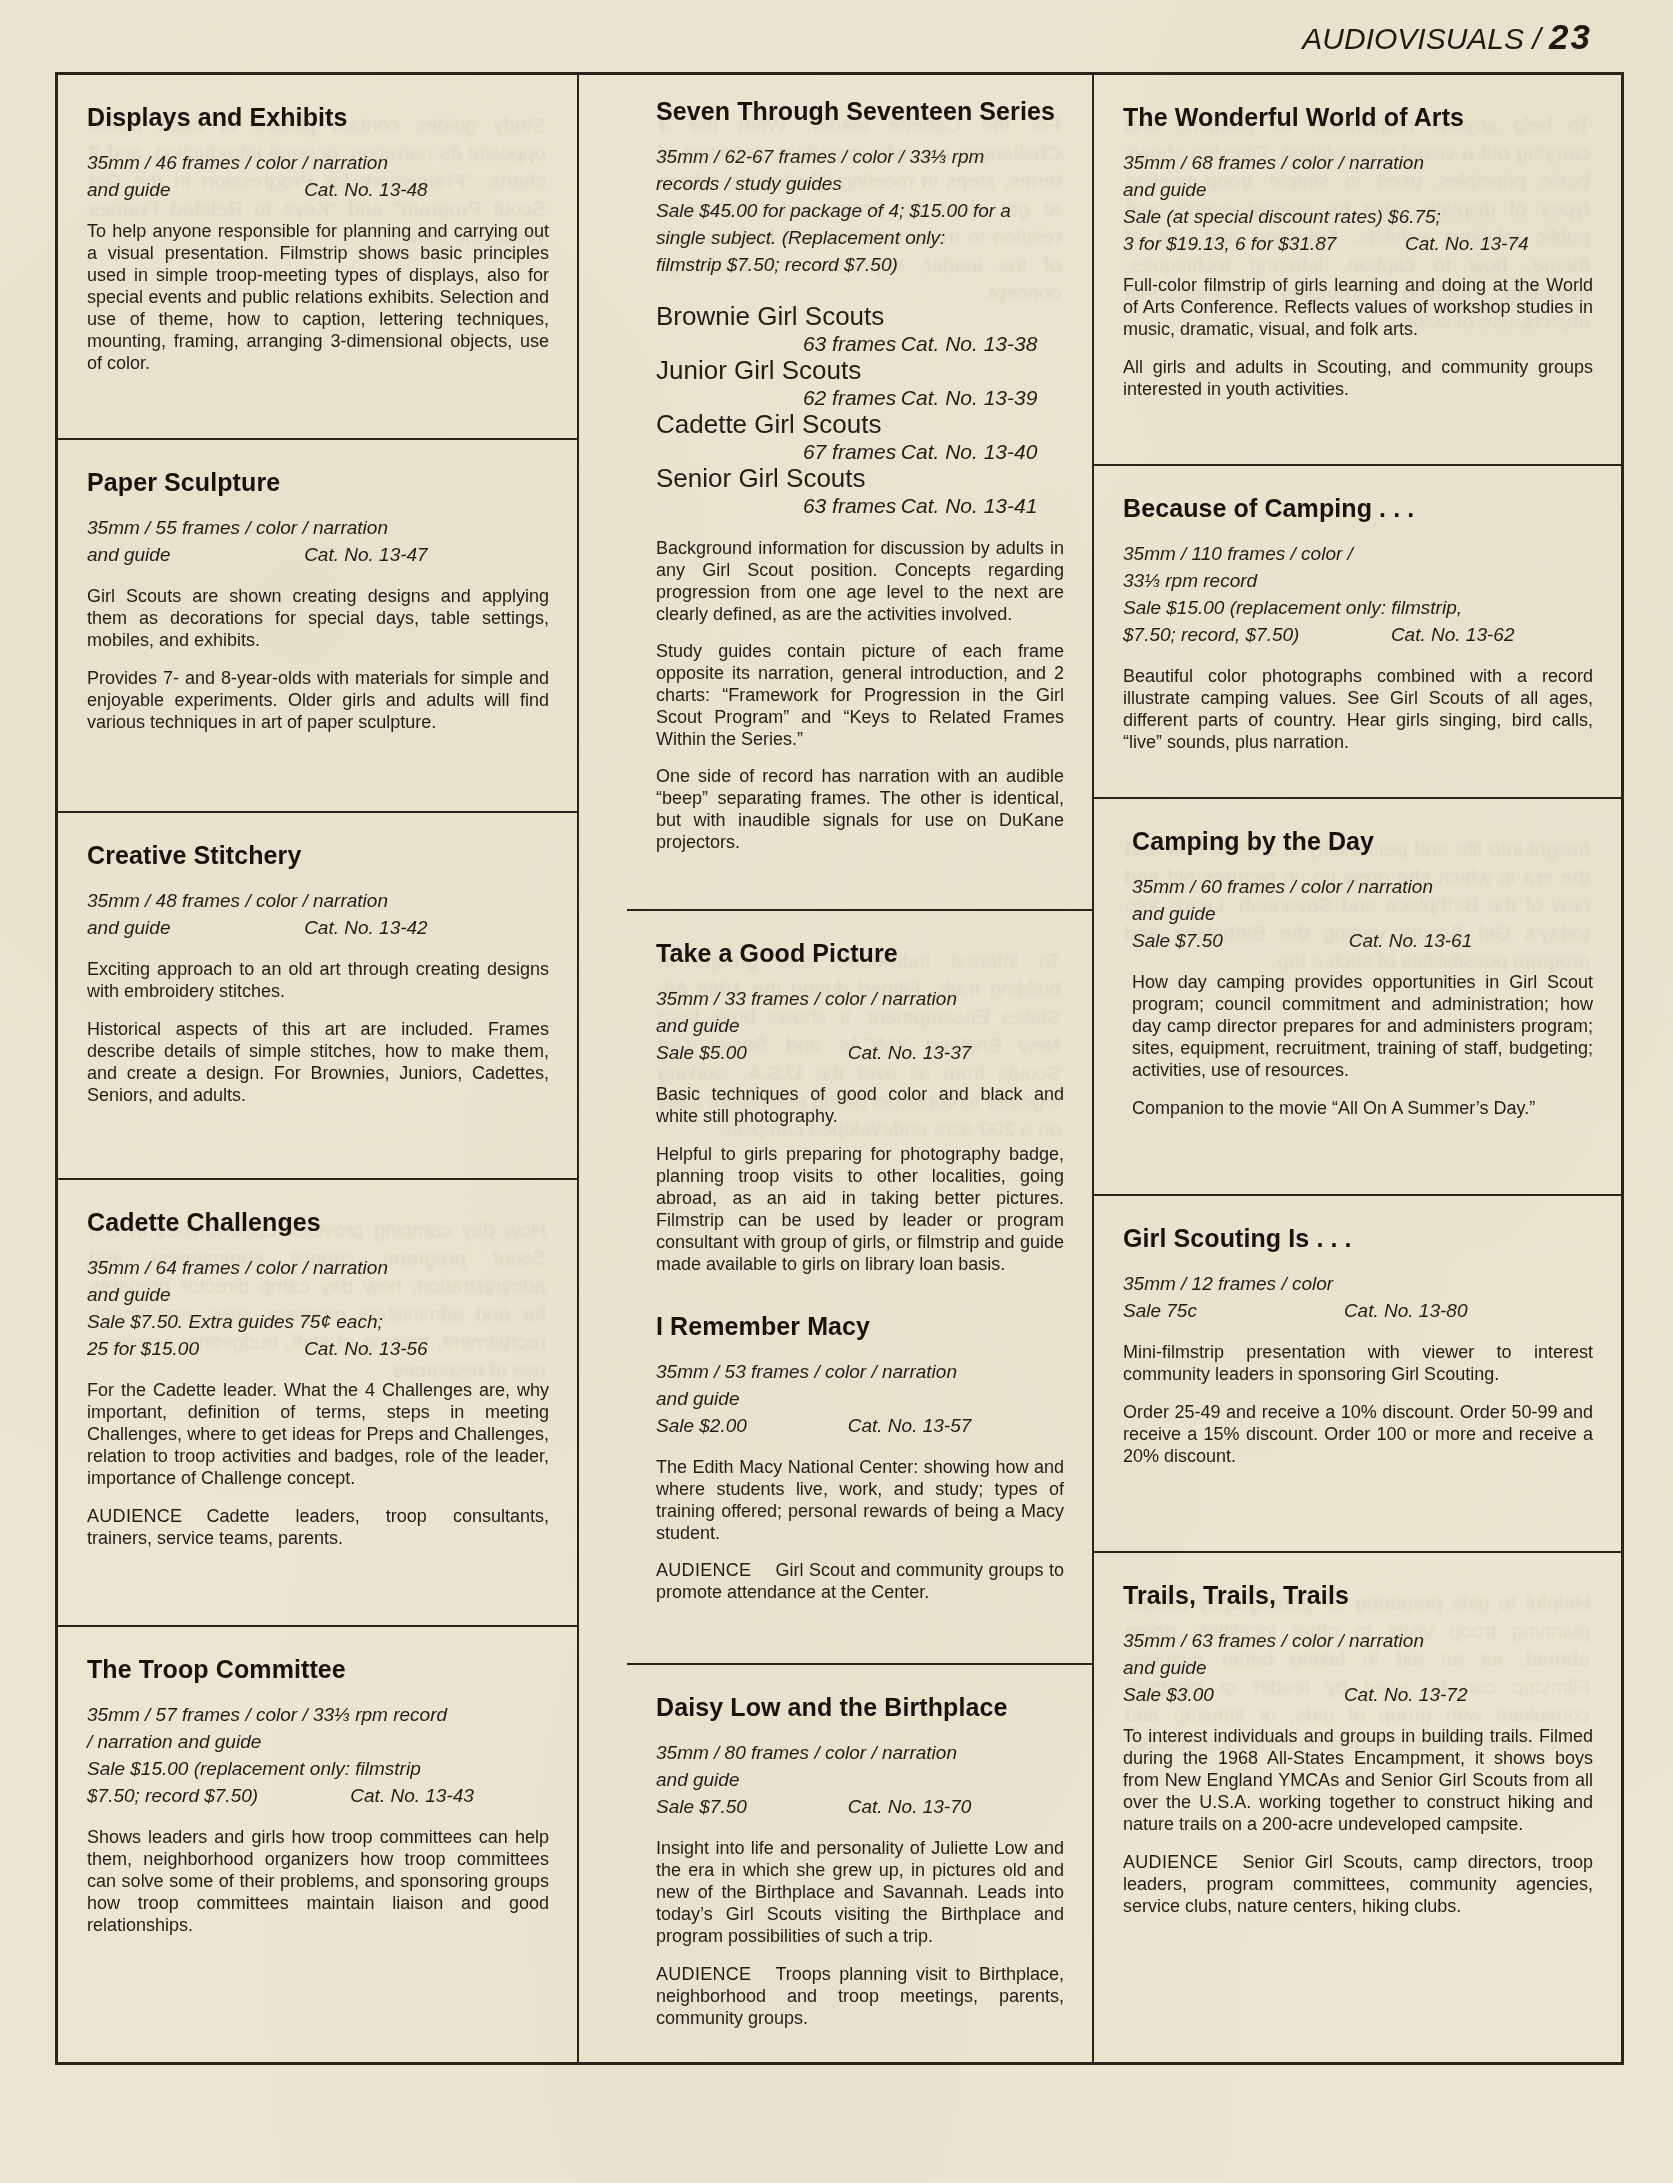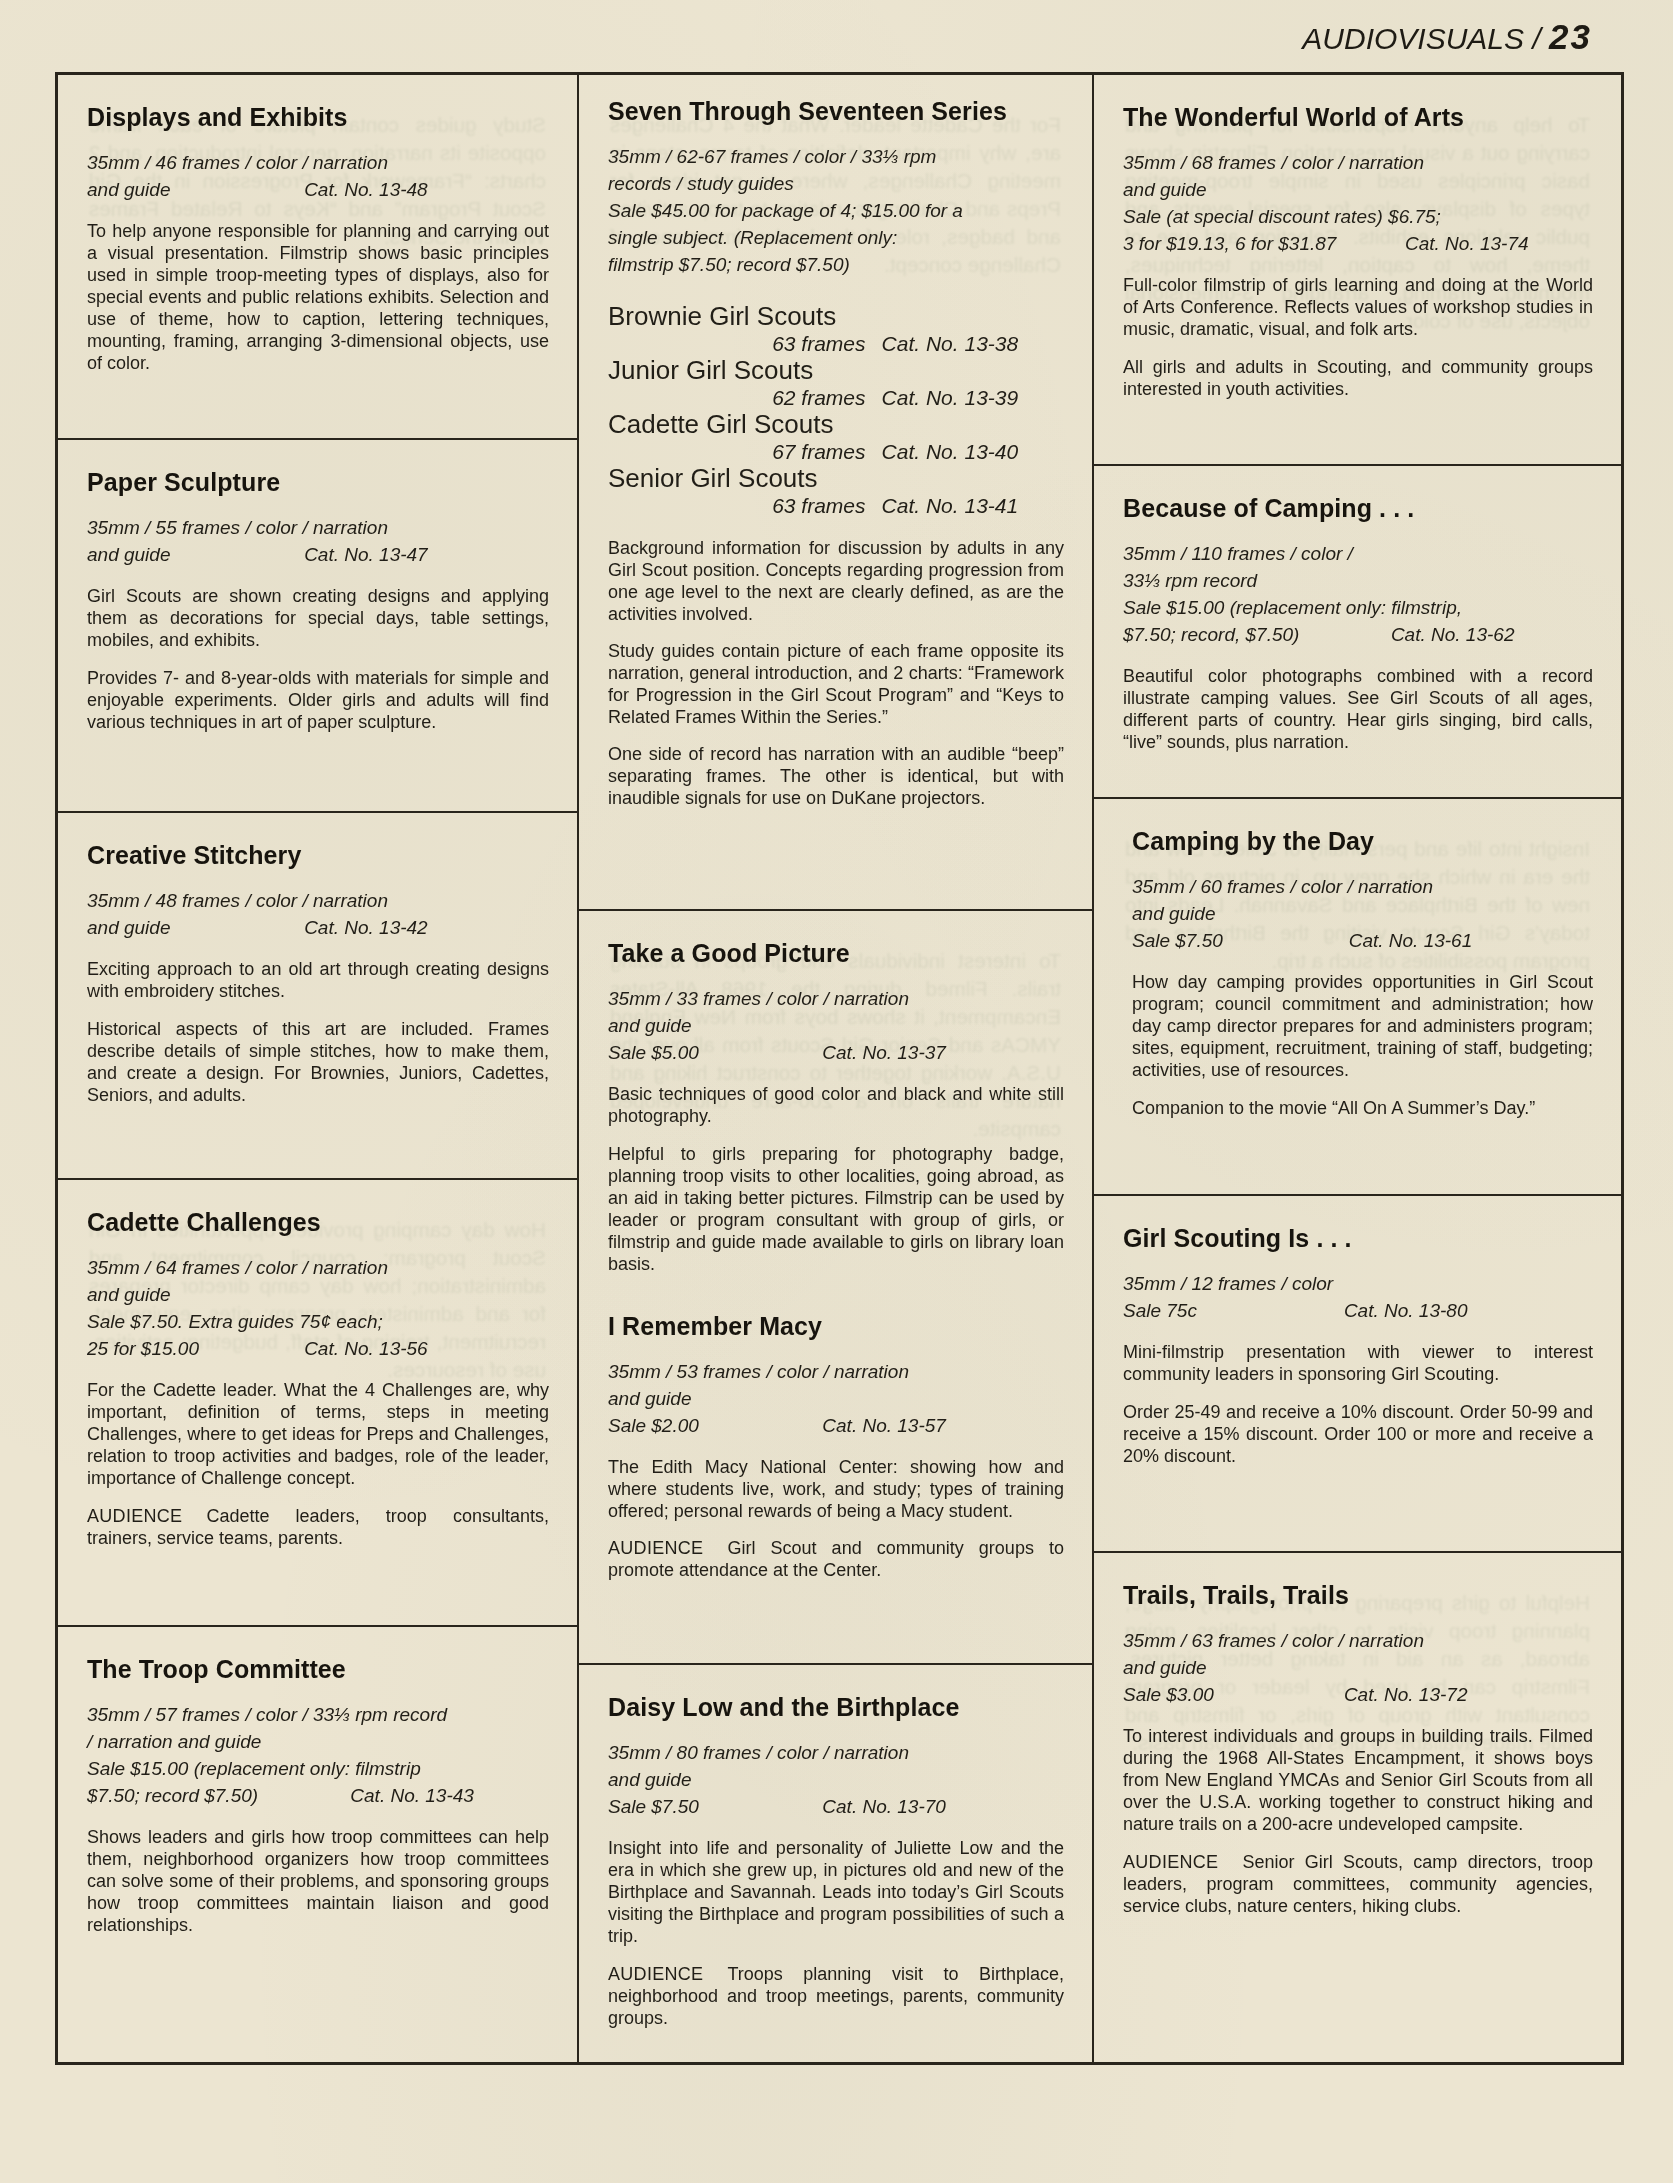--- a/index.html
+++ b/index.html
@@ -28,21 +28,21 @@
   }
 
   .grid{
     position:absolute; left:55px; top:72px;
     width:1569px; height:1993px;
     border:3.3px solid #29251c;
     display:flex;
   }
   .col{display:flex; flex-direction:column;}
   .col-1{width:521px; border-right:2.7px solid #29251c;}
-  .col-2{width:515px; border-right:2.7px solid #29251c;}
+  .col-2{width:515px; border-right:2.7px solid #29251c;padding-left:48px;}
   .col-3{flex:1;}
 
   .box{
     border-bottom:2.7px solid #29251c;
     padding:27px 28px 0 29px;
     overflow:hidden;
     position:relative;
   }
   .box:last-child{border-bottom:none; flex:1;}
   .box > *:not(.ghost){position:relative; z-index:1;}

